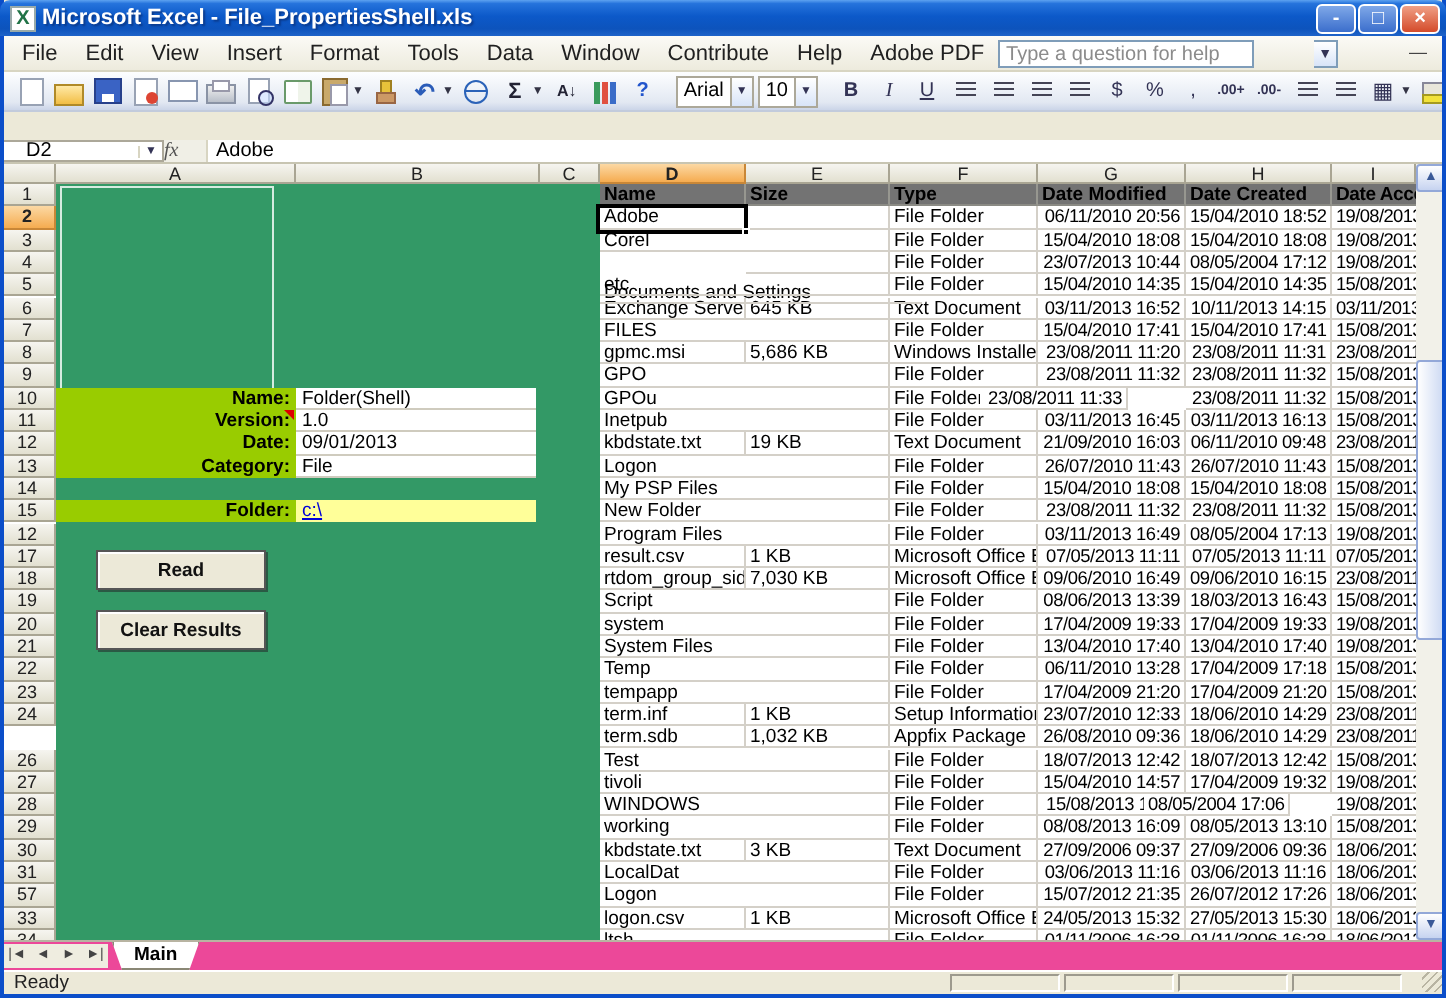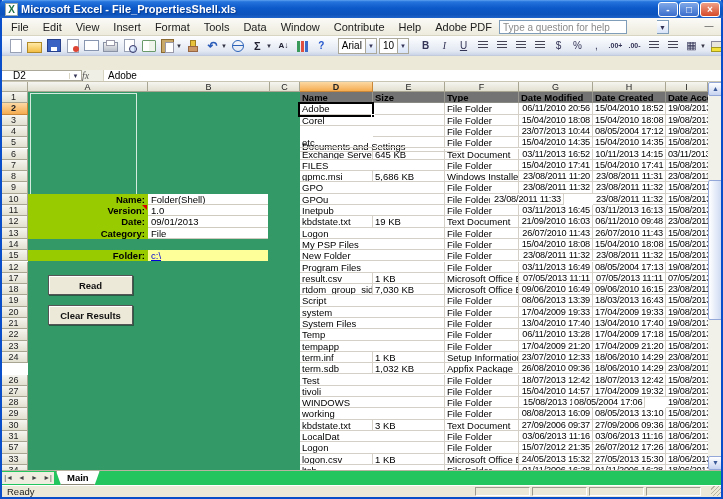--- a/index.html
+++ b/index.html
@@ -140,21 +140,21 @@
   
   .selbox{position:absolute;left:270px;top:10px;width:76px;height:15px;border:2px solid #000;z-index:4;}
   .selbox .fh{position:absolute;right:-3px;bottom:-3px;width:4px;height:4px;background:#000;border:1px solid #fff;}
 
   
   .vscroll{position:absolute;left:708px;top:0;width:15px;height:388px;background:#F2F1E9;}
   .sbtn{position:absolute;width:15px;height:14px;background:linear-gradient(#FFF,#C6D3F0);border:1px solid #93A8D8;
     border-radius:2px;color:#3A5998;font-size:7px;text-align:center;line-height:12px;}
   .vthumb{position:absolute;left:0;top:98px;width:15px;height:140px;background:linear-gradient(90deg,#FFF,#CBD8F2);
     border:1px solid #93A8D8;border-radius:2px;}
-  .tabbar{position:absolute;left:0;top:470px;width:723px;height:15px;background:#22c55e;border-top:1px solid #B8B4A2;
+  .tabbar{position:absolute;left:0;top:470px;width:723px;height:15px;background:#ec4899;border-top:1px solid #B8B4A2;
     display:flex;align-items:stretch;font-size:9.5px;z-index:45;}
   .navbtns{display:flex;align-items:center;padding-left:2px;}
   .nb{width:13px;height:12px;font-size:7px;color:#444;text-align:center;line-height:12px;background:#EFEDE0;}
   .sheettab{margin-left:2px;background:#fff;border:1px solid #8A8775;border-top:none;font-weight:bold;
     padding:0 10px;line-height:13px;clip-path:polygon(0 0,100% 0,calc(100% - 5px) 100%,5px 100%);}
   .hscroll{position:absolute;left:361px;top:471px;width:349px;height:13px;background:#F2F1E9;}
   .hbtn{position:absolute;top:0;width:14px;height:13px;background:linear-gradient(#FFF,#C6D3F0);
     border:1px solid #93A8D8;border-radius:2px;color:#3A5998;font-size:7px;text-align:center;line-height:11px;}
   .hthumb{position:absolute;left:16px;top:0;width:295px;height:13px;background:linear-gradient(#FFF,#CBD8F2);
     border:1px solid #93A8D8;border-radius:2px;}

